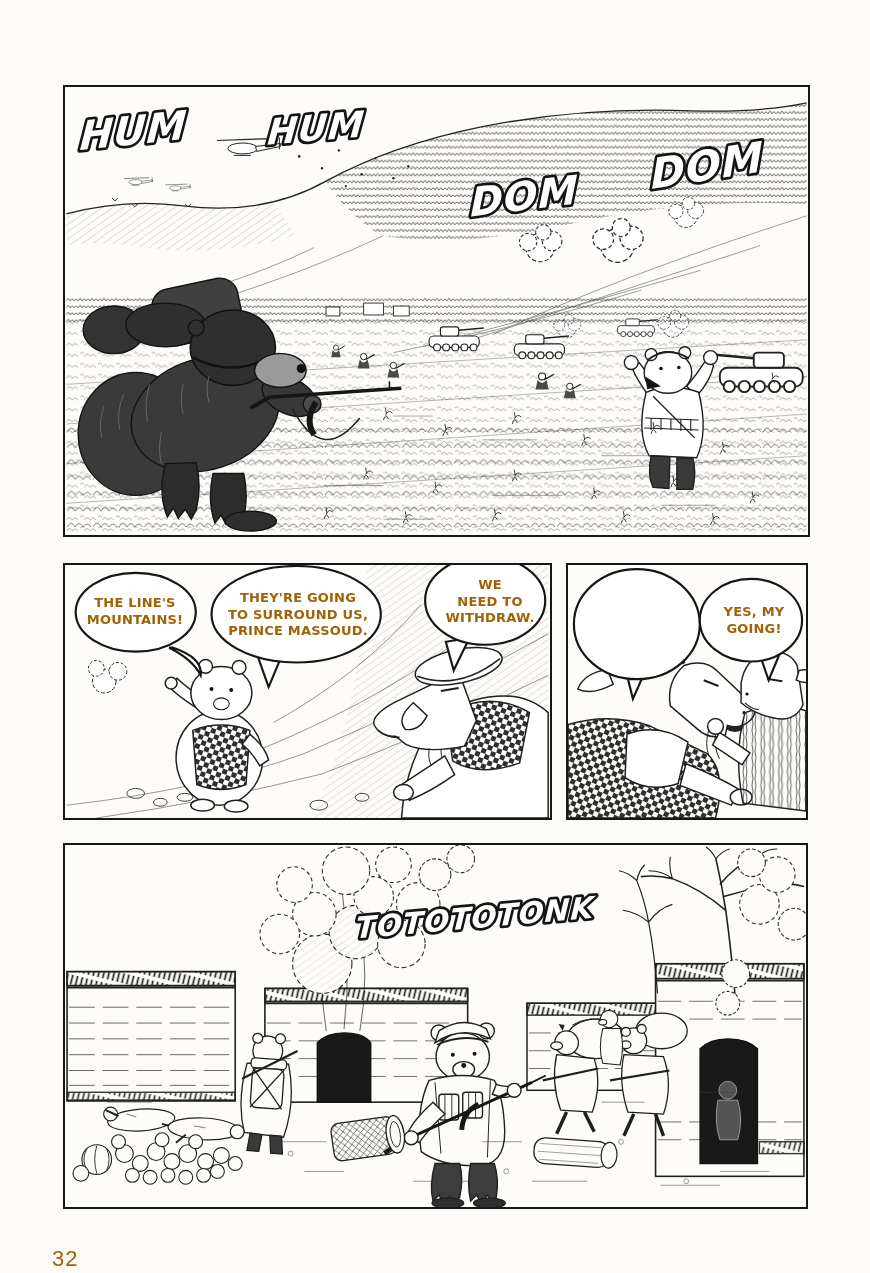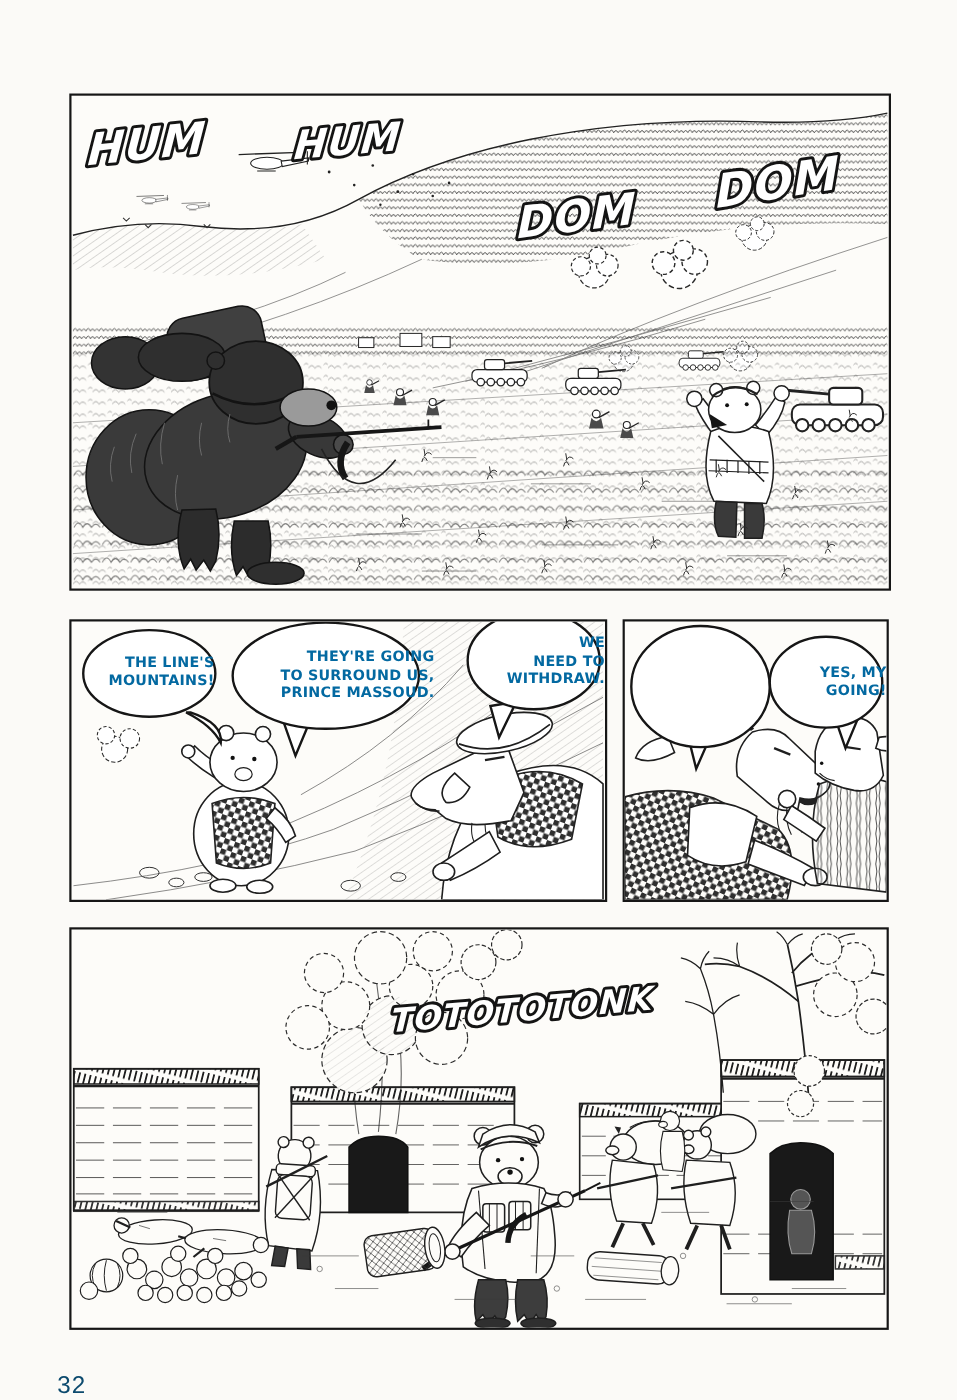--- a/index.html
+++ b/index.html
@@ -1,27 +1,27 @@
 <!DOCTYPE html>
 <html><head>
 <meta charset="utf-8">
 <style>
   html,body{margin:0;padding:0;}
   body{background:#e9e7e2;font-family:"DejaVu Sans",sans-serif;}
   #page{position:relative;width:870px;height:1273px;background:#fbfaf7;overflow:hidden;}
   .panel{position:absolute;background:#fdfcf9;border:2.5px solid #161616;box-sizing:border-box;overflow:hidden;}
   .art{position:absolute;left:0;top:0;width:100%;height:100%;display:block;}
   .bubble-text{position:absolute;font-family:"DejaVu Sans",sans-serif;font-weight:bold;
-    font-size:13px;line-height:1.28;letter-spacing:.2px;text-align:right;
-    white-space:pre-line;color:#0369a1;}
+    font-size:13px;line-height:1.28;letter-spacing:.2px;text-align:center;
+    white-space:pre-line;color:#a16207;}
   .sfx{font-family:"DejaVu Sans",sans-serif;font-weight:bold;font-style:italic;
     fill:#ffffff;stroke:#141414;stroke-width:5.5px;paint-order:stroke;
     stroke-linejoin:round;letter-spacing:1px;}
   .page-number{position:absolute;left:52px;top:1246px;font-family:"Liberation Sans",sans-serif;
-    font-size:22px;color:#0c4a6e;letter-spacing:1px;}
+    font-size:22px;color:#a16207;letter-spacing:1px;}
 </style>
 </head>
 <body>
 
 <div id="page">
 
   <div class="panel" id="p1" style="left:63px;top:85px;width:747px;height:452px;">
     <svg class="art" viewBox="0 0 747 452">
       <defs>
         <pattern id="p1h" patternUnits="userSpaceOnUse" width="6" height="6" patternTransform="rotate(55)">
@@ -290,21 +290,21 @@
         <path d="M108 84 Q138 94 136 112 Q128 96 104 84 Z"></path>
         <path d="M193 90 L205 124 L220 88 Z"></path>
         <path d="M385 78 L393 107 L409 74 Z"></path>
         <ellipse cx="70" cy="48" rx="61" ry="40"></ellipse>
         <ellipse cx="233" cy="50" rx="86" ry="49"></ellipse>
         <ellipse cx="425" cy="36" rx="61" ry="45"></ellipse>
       </g>
     </svg>
     <div class="bubble-text" style="left:10px;top:30px;width:120px;">THE LINE'S
 MOUNTAINS!</div>
-    <div class="bubble-text" style="left:148px;top:25px;width:170px;padding-left:12px;">THEY'RE GOING
+    <div class="bubble-text" style="left:148px;top:25px;width:170px;">THEY'RE GOING
 TO SURROUND US,
 PRINCE MASSOUD.</div>
     <div class="bubble-text" style="left:365px;top:12px;width:120px;">WE
 NEED TO
 WITHDRAW.</div>
   </div>
 
   <div class="panel" id="p3" style="left:566px;top:563px;width:242px;height:257px;">
     <svg class="art" viewBox="0 0 242 257">
       <defs>

